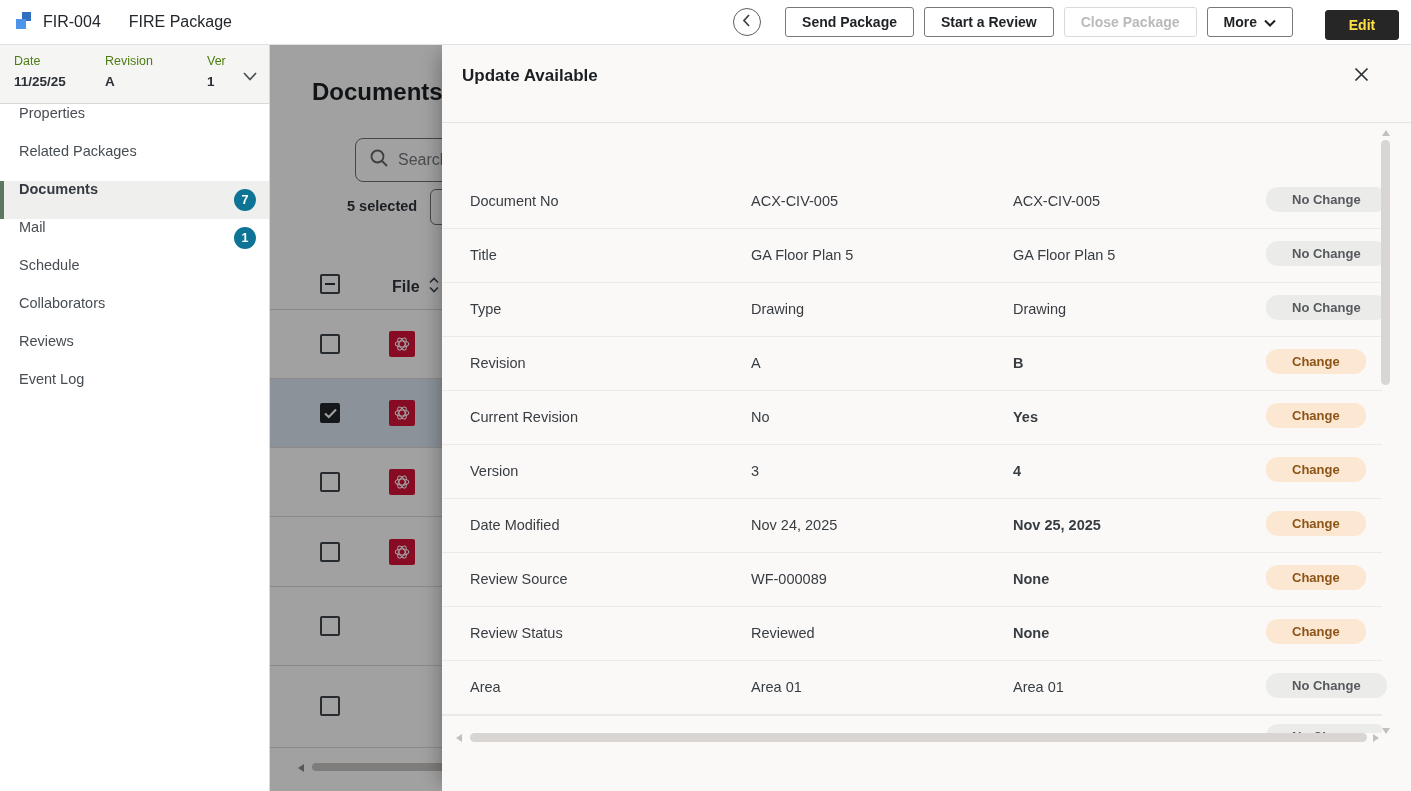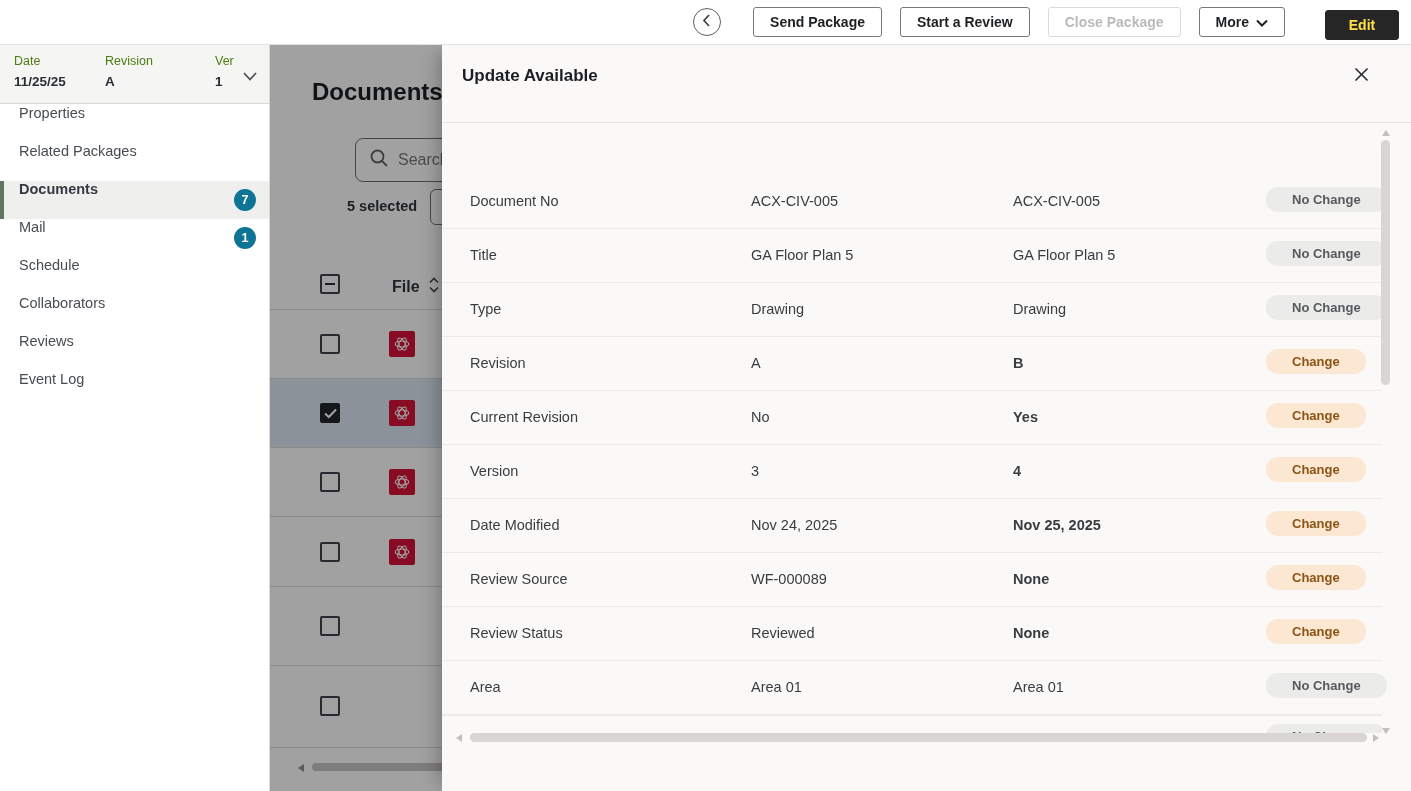--- a/index.html
+++ b/index.html
@@ -4,36 +4,36 @@
 <style>
   * { margin:0; padding:0; box-sizing:border-box; }
   html,body { width:1411px; height:791px; font-family:"Liberation Sans", sans-serif; background:#fff; overflow:hidden; }
 
   
   .topbar { position:absolute; left:0; top:0; width:1411px; height:45px; background:#fff;
             border-bottom:1px solid #e2e2e2; display:flex; align-items:center; z-index:20; }
   .topbar-left { display:flex; align-items:center; gap:10px; padding-left:14px; }
   .pkg-id { font-size:16px; color:#23272b; }
   .pkg-name { font-size:16px; color:#23272b; margin-left:18px; }
-  .topbar-right { margin-left:auto; display:flex; align-items:center; gap:18px; padding-right:12px; }
+  .topbar-right { margin-left:auto; display:flex; align-items:center; gap:10px; padding-right:12px; }
   .circle-btn { width:28px; height:28px; border:1px solid #5c5f63; border-radius:50%;
                 background:#fff; display:flex; align-items:center; justify-content:center; cursor:pointer; margin-right:14px; }
   .tb-btn { height:30px; padding:0 16px; background:#fff; border:1px solid #77797c; border-radius:3px;
             font-size:14px; font-weight:600; color:#1e2124; display:flex; align-items:center; gap:7px; cursor:pointer; font-family:inherit; }
   .tb-btn.disabled { border-color:#dadada; color:#b9babc; cursor:default; }
   .tb-btn.dark { background:#262626; border-color:#262626; color:#fde047; width:74px; justify-content:center; margin-left:22px;margin-top:6px; }
 
   
   .sidebar { position:absolute; left:0; top:45px; width:270px; height:746px; background:#fff;
              border-right:1px solid #d8d8d8; z-index:6; }
   .side-meta { height:59px; background:#f5f5f4; border-bottom:1px solid #d8d8d8; position:relative; }
   .meta-col { position:absolute; top:9px; }
   .meta-col .lbl { font-size:12.5px; color:#4d7c0f; display:block; margin-bottom:4px; }
   .meta-col .val { font-size:13.5px; color:#2b3036; font-weight:700; }
-  .meta-date { left:14px; } .meta-rev { left:105px; } .meta-ver { left:207px;margin-left:8px; }
+  .meta-date { left:14px; } .meta-rev { left:105px; } .meta-ver { left:207px; }
   .meta-chevron { position:absolute; right:12px; top:22px; cursor:pointer; }
   .side-menu { padding-top:1px; }
   .side-item { height:38px; display:flex; align-items:flex-start; padding-left:15px; font-size:14.5px;
                color:#474d53; cursor:pointer; position:relative; border-left:4px solid transparent; }
   .side-item.selected { background:#efefed; border-left-color:#5f7661; font-weight:700; color:#343a41; }
   .count-badge { position:absolute; right:13px; top:8px; min-width:22px; height:22px; border-radius:11px;
                  background:#0d7496; color:#fff; font-size:12.5px; font-weight:700;
                  display:flex; align-items:center; justify-content:center; }
 
   
@@ -94,20 +94,30 @@
   .m-vscroll { position:absolute; left:939px; top:95px; width:9px; height:245px; background:#d8d5d3; border-radius:5px; }
   .m-vs-up { position:absolute; left:940px; top:85px; width:0; height:0;
              border-left:4px solid transparent; border-right:4px solid transparent; border-bottom:6px solid #c2bfbc; }
   .m-vs-down { position:absolute; left:940px; top:683px; width:0; height:0;
                border-left:4px solid transparent; border-right:4px solid transparent; border-top:6px solid #c2bfbc; }
 </style>
 </head>
 <body>
 
 <div class="topbar">
+  <div class="topbar-left">
+    <span>
+      <svg width="19" height="19" viewBox="0 0 19 19">
+          <rect x="8" y="1" width="9" height="9" fill="#2e6fc0"></rect>
+          <rect x="2" y="8" width="10" height="10" fill="#4b94e8"></rect>
+        </svg>
+    </span>
+    <span class="pkg-id">FIR-004</span>
+    <span class="pkg-name">FIRE Package</span>
+  </div>
   <div class="topbar-right">
     <div class="circle-btn">
       <span>
         <svg width="14" height="15" viewBox="0 0 14 15" fill="none">
             <polyline points="9,2 4,7.5 9,13" stroke="#3c4043" stroke-width="1.7"></polyline>
           </svg>
       </span>
     </div>
     <button class="tb-btn">Send Package</button>
     <button class="tb-btn">Start a Review</button>

